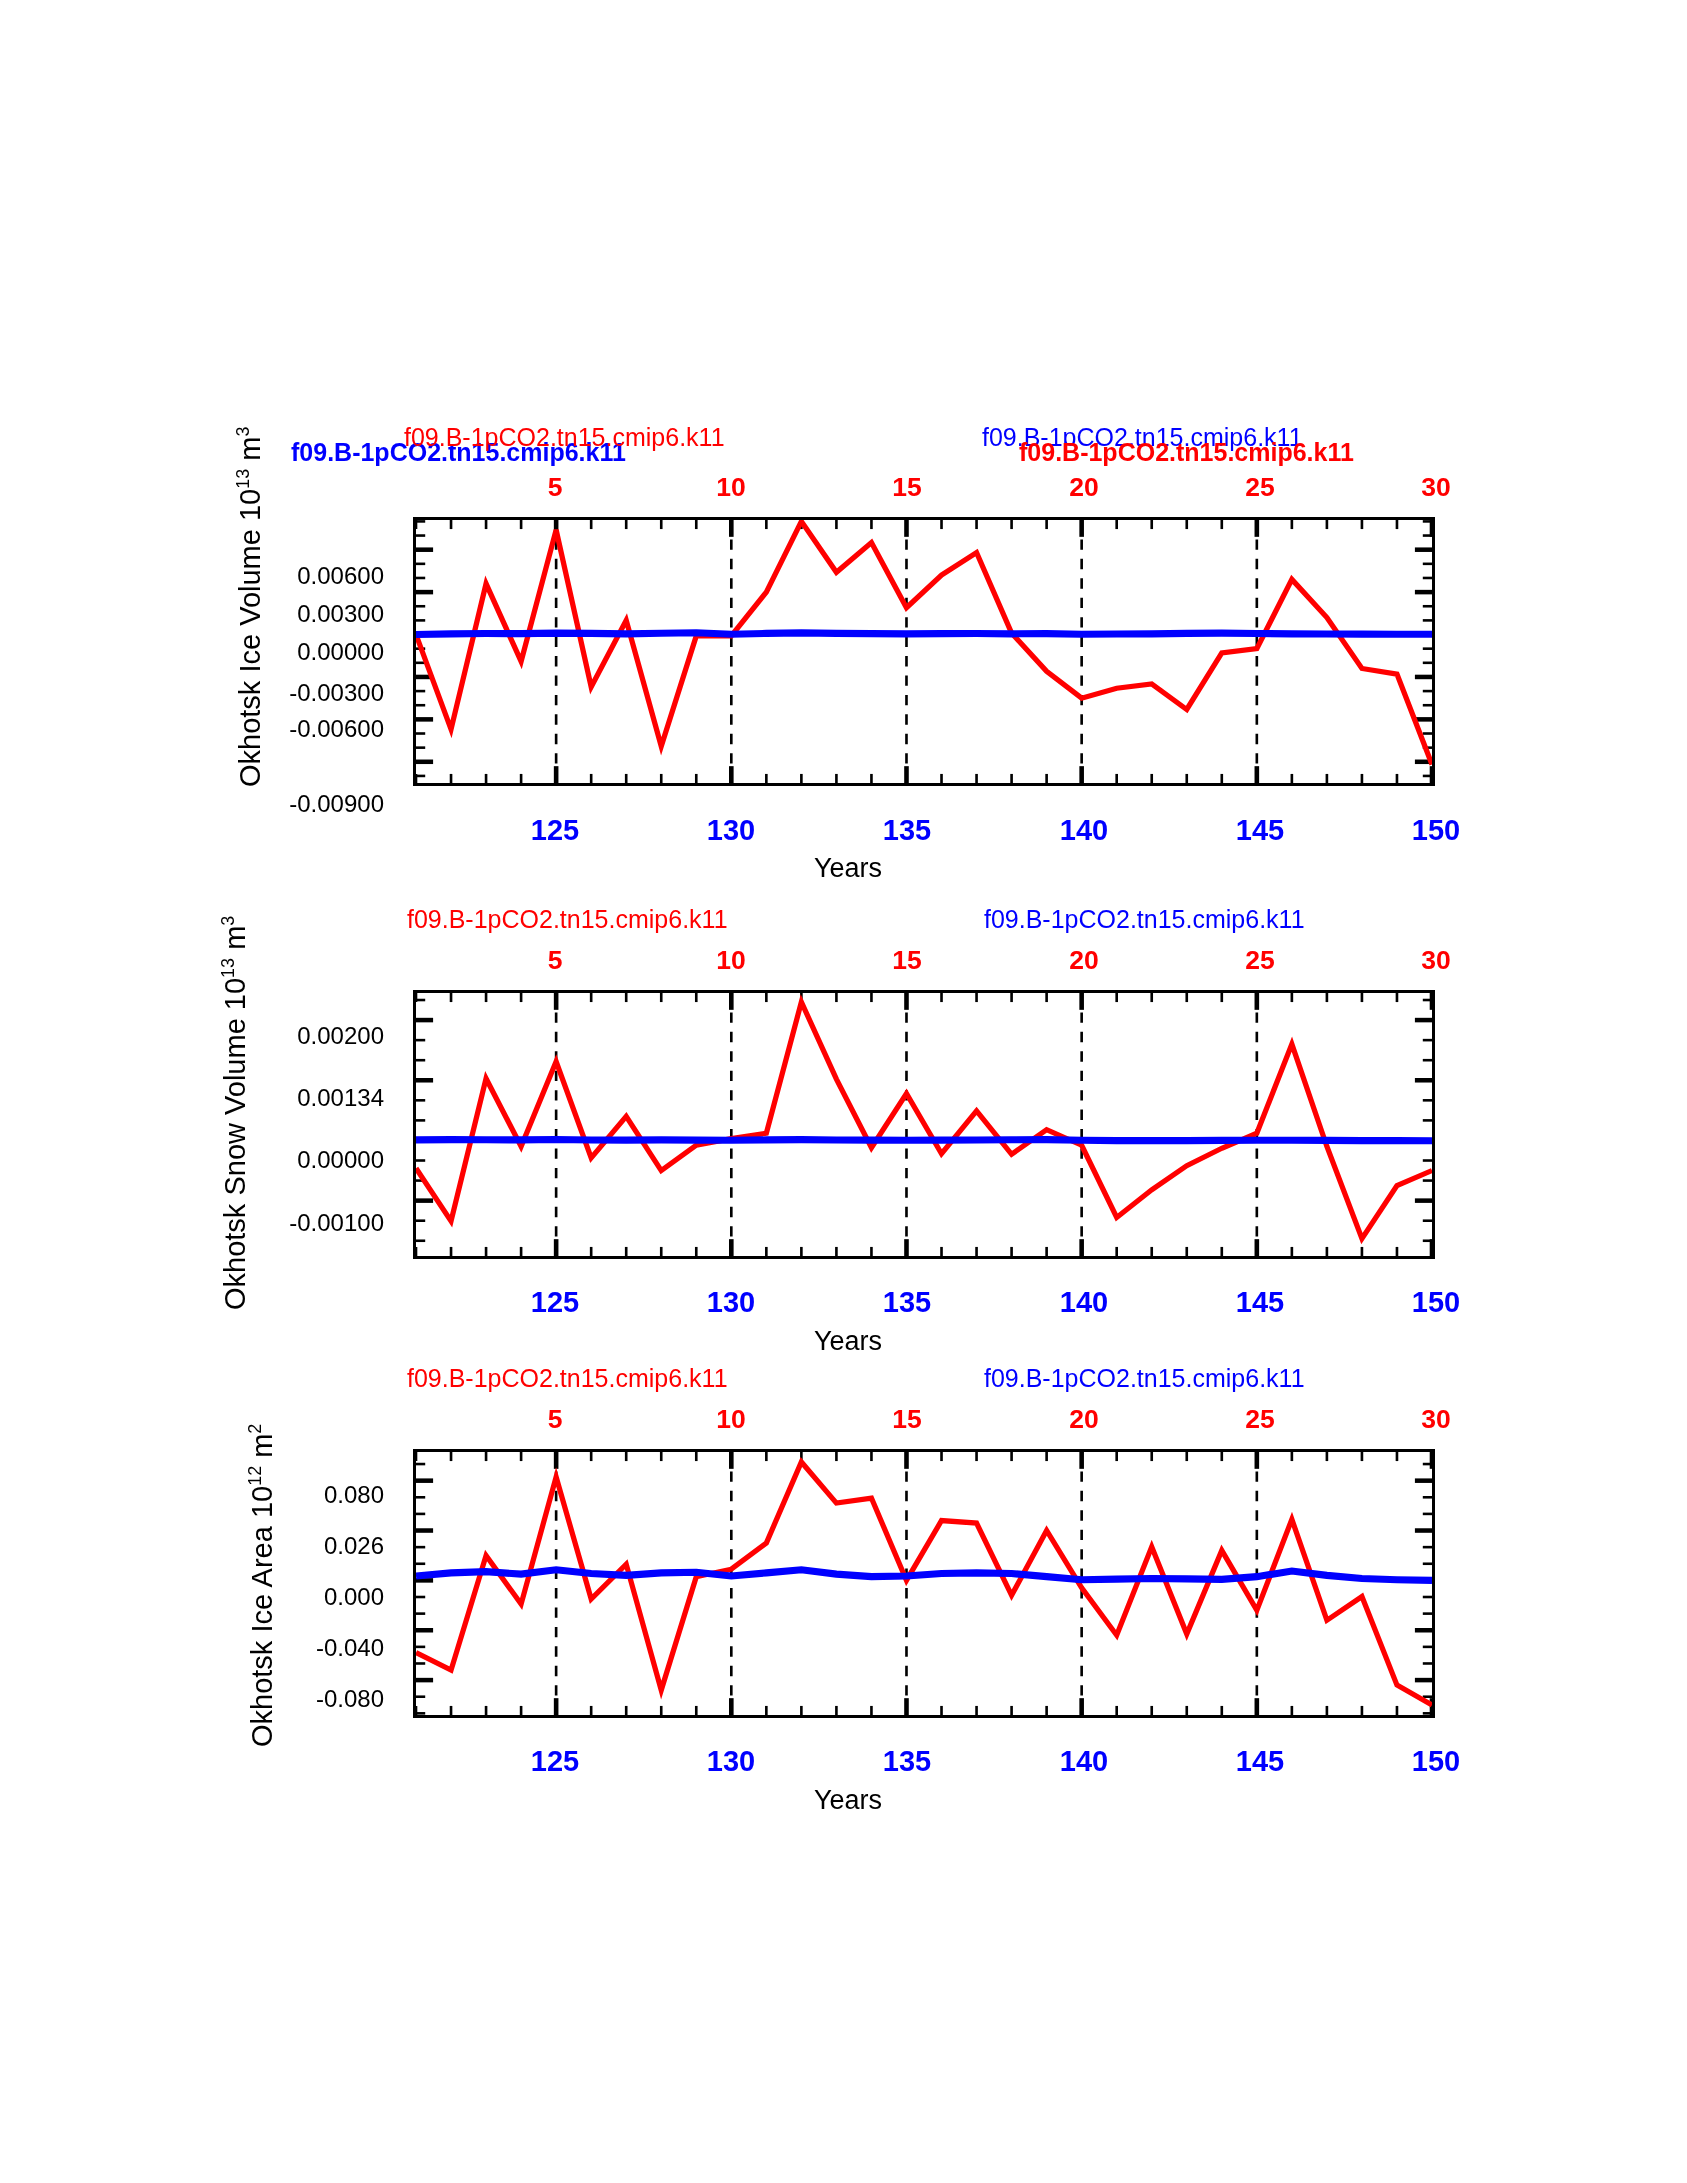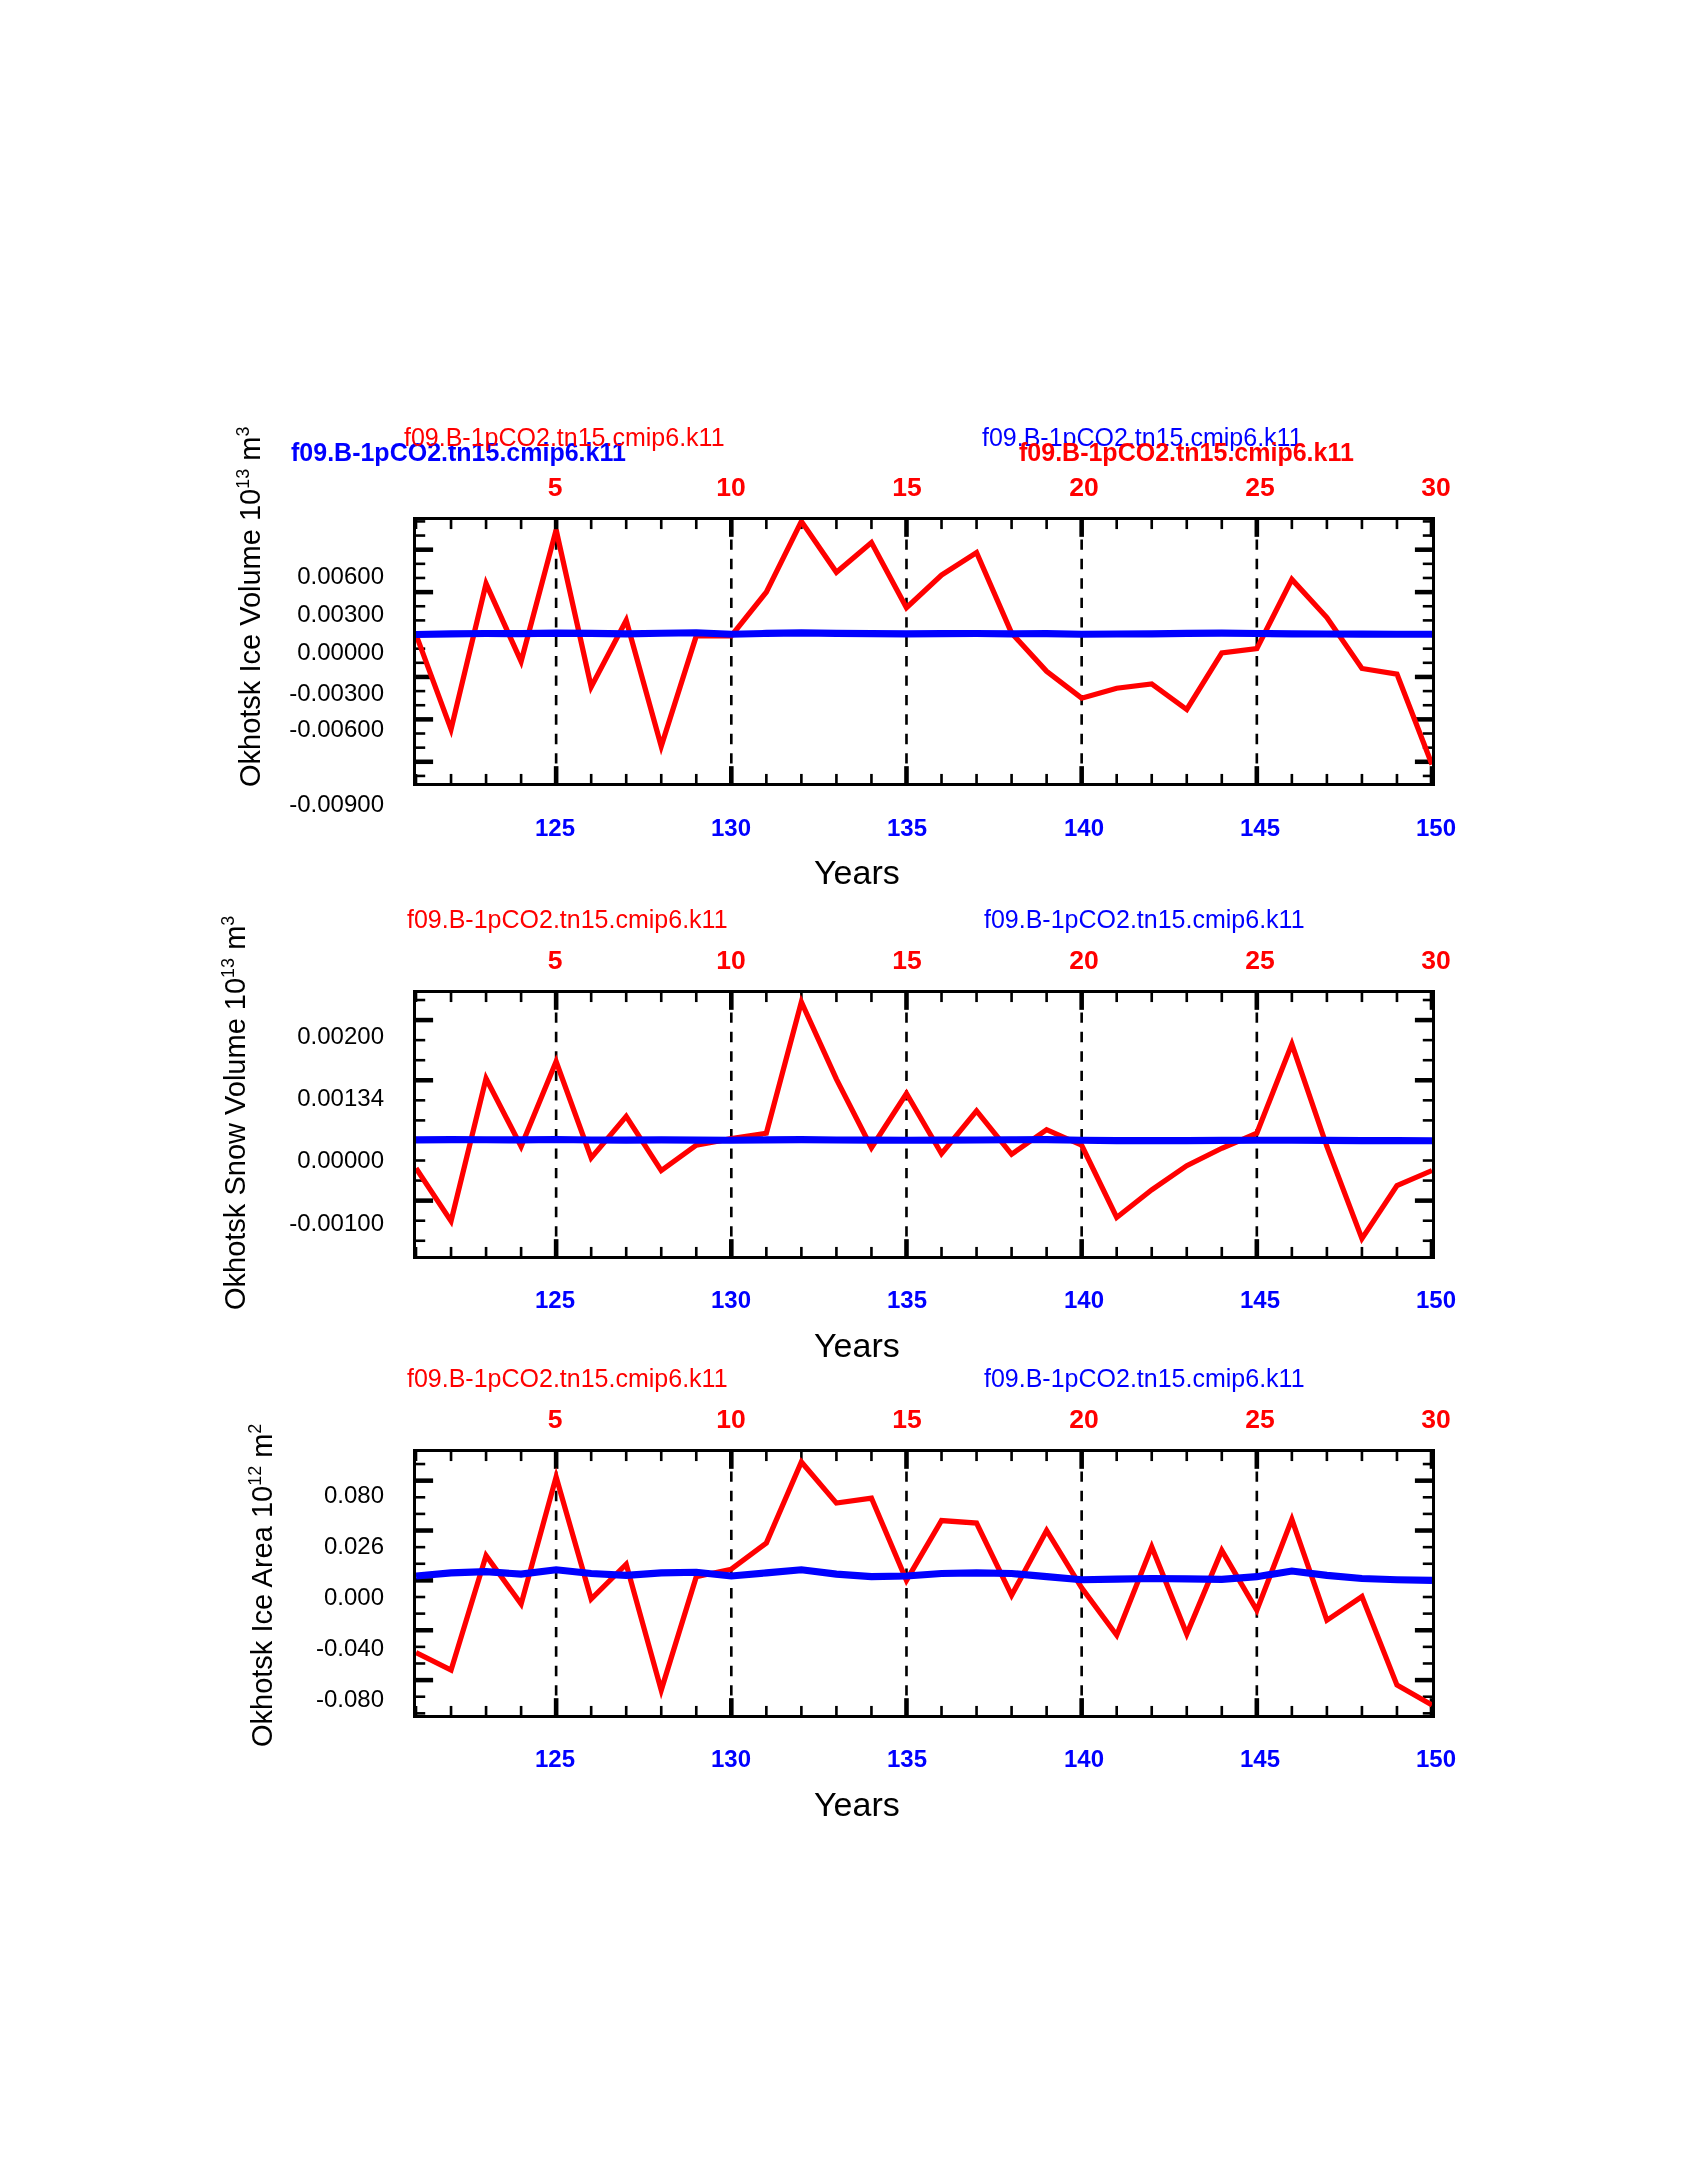--- a/index.html
+++ b/index.html
@@ -69,41 +69,41 @@
     position: absolute;
     right: 0;
     white-space: nowrap;
     transform: translateY(-50%);
     font-family: "Liberation Sans", sans-serif;
   }
 
   
   .xlabels-bottom .xlab {
     position: absolute;
-    font-size: 24px;
+    font-size: 29px;
     color: #0000ff;
     font-weight: bold;
     transform: translateX(-50%);
     white-space: nowrap;
     font-family: "Liberation Sans", sans-serif;
   }
   
   .xlabels-top .xlab {
     position: absolute;
     font-size: 26.5px;
     color: #ff0000;
     font-weight: bold;
     transform: translateX(-50%);
     white-space: nowrap;
     font-family: "Liberation Sans", sans-serif;
   }
 
   .axis-title {
     position: absolute;
-    font-size: 34px;
+    font-size: 27px;
     color: #000;
     text-align: center;
     white-space: nowrap;
     font-family: "Liberation Sans", sans-serif;
   }
 
   .ytitle {
     position: absolute;
     transform-origin: 0 0;
     font-size: 29px;

